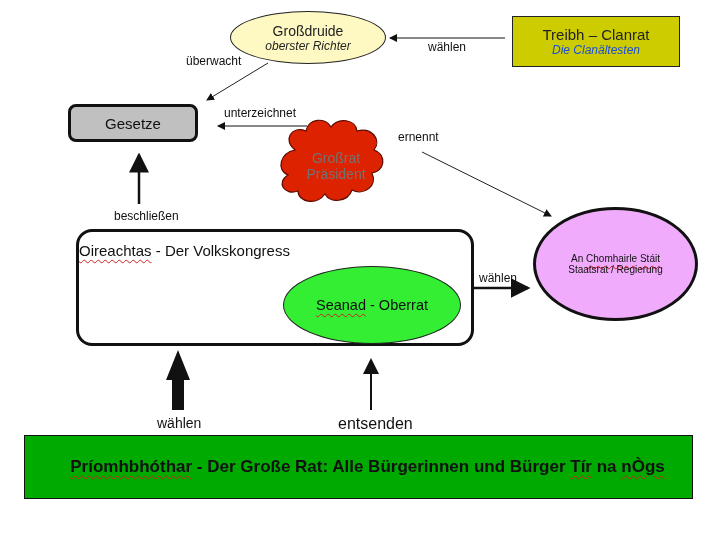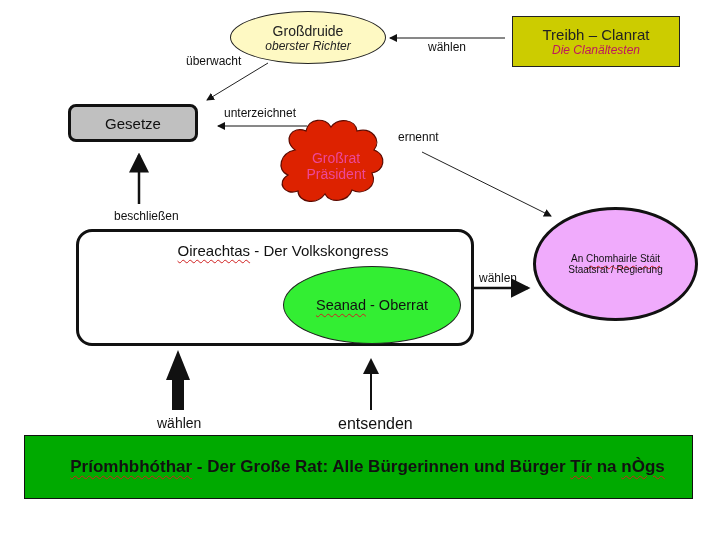--- a/index.html
+++ b/index.html
@@ -9,27 +9,27 @@
   .lbl { position:absolute; font-size:12px; color:#111; white-space:nowrap; }
   .center { display:flex; flex-direction:column; align-items:center; justify-content:center; text-align:center; }
   .squig { text-decoration: underline wavy #d02020; text-decoration-thickness:1px; text-underline-offset:3px; }
   #grossdruide { left:230px; top:11px; width:156px; height:53px; border-radius:50%;
                  background:#fef9c3; border:1.5px solid #222; box-sizing:border-box; }
   #grossdruide .t1 { font-size:14px; color:#222; }
   #grossdruide .t2 { font-size:12px; font-style:italic; color:#222; }
   #treibh { left:512px; top:16px; width:168px; height:51px; background:#cccc00;
             border:1.5px solid #222; box-sizing:border-box; }
   #treibh .t1 { font-size:15px; color:#222; }
-  #treibh .t2 { font-size:12px; font-style:italic; color:#be185d; }
+  #treibh .t2 { font-size:12px; font-style:italic; color:#1d4ed8; }
   #gesetze { left:68px; top:104px; width:130px; height:38px; background:#c0c0c0;
              border:3px solid #111; border-radius:8px; box-sizing:border-box; font-size:15px; }
-  #cloud-text { left:286px; top:144px; width:100px; height:44px; font-size:14px; color:#ec4899;text-align:center; }
+  #cloud-text { left:286px; top:144px; width:100px; height:44px; font-size:14px; color:#737373;text-align:center; }
   #oireachtas { left:76px; top:229px; width:398px; height:117px; border:3px solid #111;
                 border-radius:16px; box-sizing:border-box; background:#fff; }
-  #oireachtas-title { left:0; top:10px; width:100%; font-size:15px; text-align:center;margin-left:8px; }
+  #oireachtas-title { left:0; top:10px; width:100%; font-size:15px; text-align:left; }
   .green-ellipse { position:absolute; background:#33ee33; border:1.5px solid #222; border-radius:50%;
                    box-sizing:border-box; font-size:14.5px; }
   #dail { left:12px; top:34px; width:178px; height:78px; }
   #seanad { left:204px; top:34px; width:178px; height:78px; }
   #staatsrat { left:533px; top:207px; width:165px; height:114px; background:#f0abfc;
                border:3px solid #111; border-radius:50%; box-sizing:border-box; font-size:10px; }
   #grosse-rat { left:24px; top:435px; width:669px; height:64px; background:#00aa00;
                 border:1.5px solid #111; box-sizing:border-box; font-size:17px; font-weight:bold;padding-left:18px; }
 </style>
 </head>

